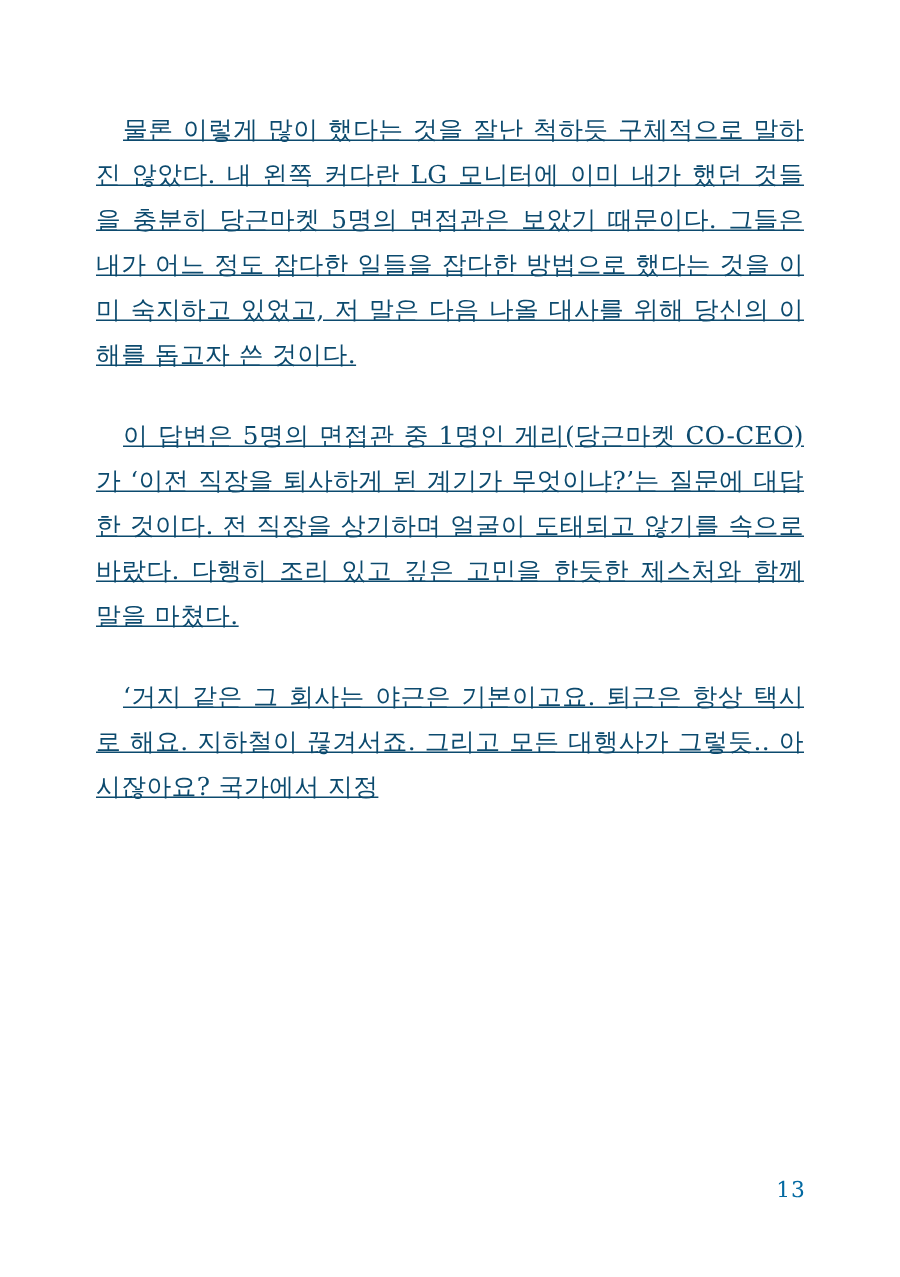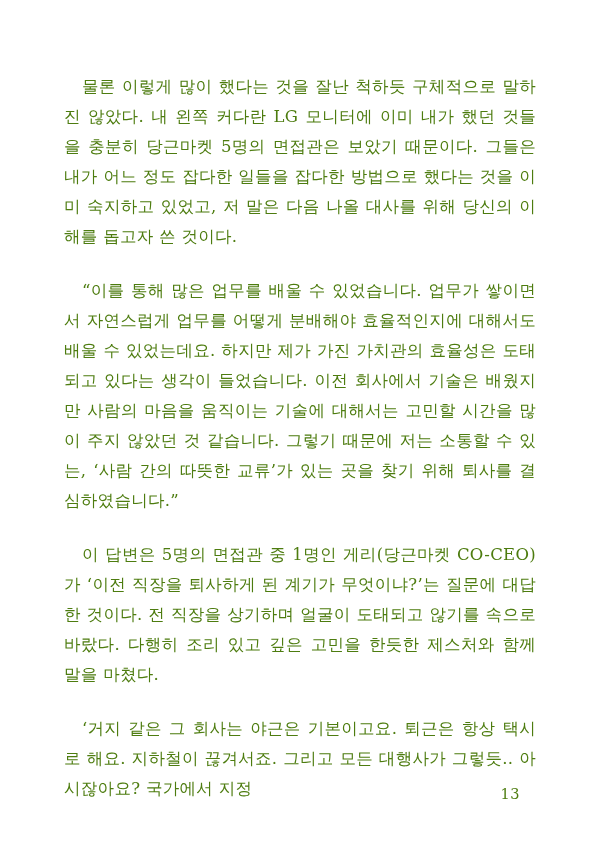--- a/index.html
+++ b/index.html
@@ -22,45 +22,45 @@
   .text-block {
     position: absolute;
     left: 64px;
     top: 72px;
     width: 472px;
   }
 
   .para {
     font-size: 16.5px;
     line-height: 30px;
-    color: #4d7c0f;
+    color: #0c4a6e;
     text-align: justify;
     text-justify: inter-character;
     word-break: break-all;
     text-indent: 18px;
     letter-spacing: 0.3px;
     margin-bottom: 24px;
+    text-decoration: underline;
   }
 
   .para:last-child { margin-bottom: 0; }
 
   .page-number {
     position: absolute;
     top: 786px;
-    right: 80px;
+    right: 63px;
     font-size: 14.5px;
-    color: #4d7c0f;
+    color: #0369a1;
     letter-spacing: 0.5px;
   }
 </style>
 </head>
 <body>
 
 <div class="book-page">
   <div class="text-block">
 
   <p class="para">물론 이렇게 많이 했다는 것을 잘난 척하듯 구체적으로 말하진 않았다. 내 왼쪽 커다란 LG 모니터에 이미 내가 했던 것들을 충분히 당근마켓 5명의 면접관은 보았기 때문이다. 그들은 내가 어느 정도 잡다한 일들을 잡다한 방법으로 했다는 것을 이미 숙지하고 있었고, 저 말은 다음 나올 대사를 위해 당신의 이해를 돕고자 쓴 것이다.</p>
-      <p class="para">“이를 통해 많은 업무를 배울 수 있었습니다. 업무가 쌓이면서 자연스럽게 업무를 어떻게 분배해야 효율적인지에 대해서도 배울 수 있었는데요. 하지만 제가 가진 가치관의 효율성은 도태되고 있다는 생각이 들었습니다. 이전 회사에서 기술은 배웠지만 사람의 마음을 움직이는 기술에 대해서는 고민할 시간을 많이 주지 않았던 것 같습니다. 그렇기 때문에 저는 소통할 수 있는, ‘사람 간의 따뜻한 교류’가 있는 곳을 찾기 위해 퇴사를 결심하였습니다.”</p>
       <p class="para">이 답변은 5명의 면접관 중 1명인 게리(당근마켓 CO-CEO)가 ‘이전 직장을 퇴사하게 된 계기가 무엇이냐?’는 질문에 대답한 것이다. 전 직장을 상기하며 얼굴이 도태되고 않기를 속으로 바랐다. 다행히 조리 있고 깊은 고민을 한듯한 제스처와 함께 말을 마쳤다.</p>
       <p class="para">‘거지 같은 그 회사는 야근은 기본이고요. 퇴근은 항상 택시로 해요. 지하철이 끊겨서죠. 그리고 모든 대행사가 그렇듯.. 아시잖아요? 국가에서 지정</p>
     </div>
   <div class="page-number">13</div>
 </div>
 
 </body></html>

